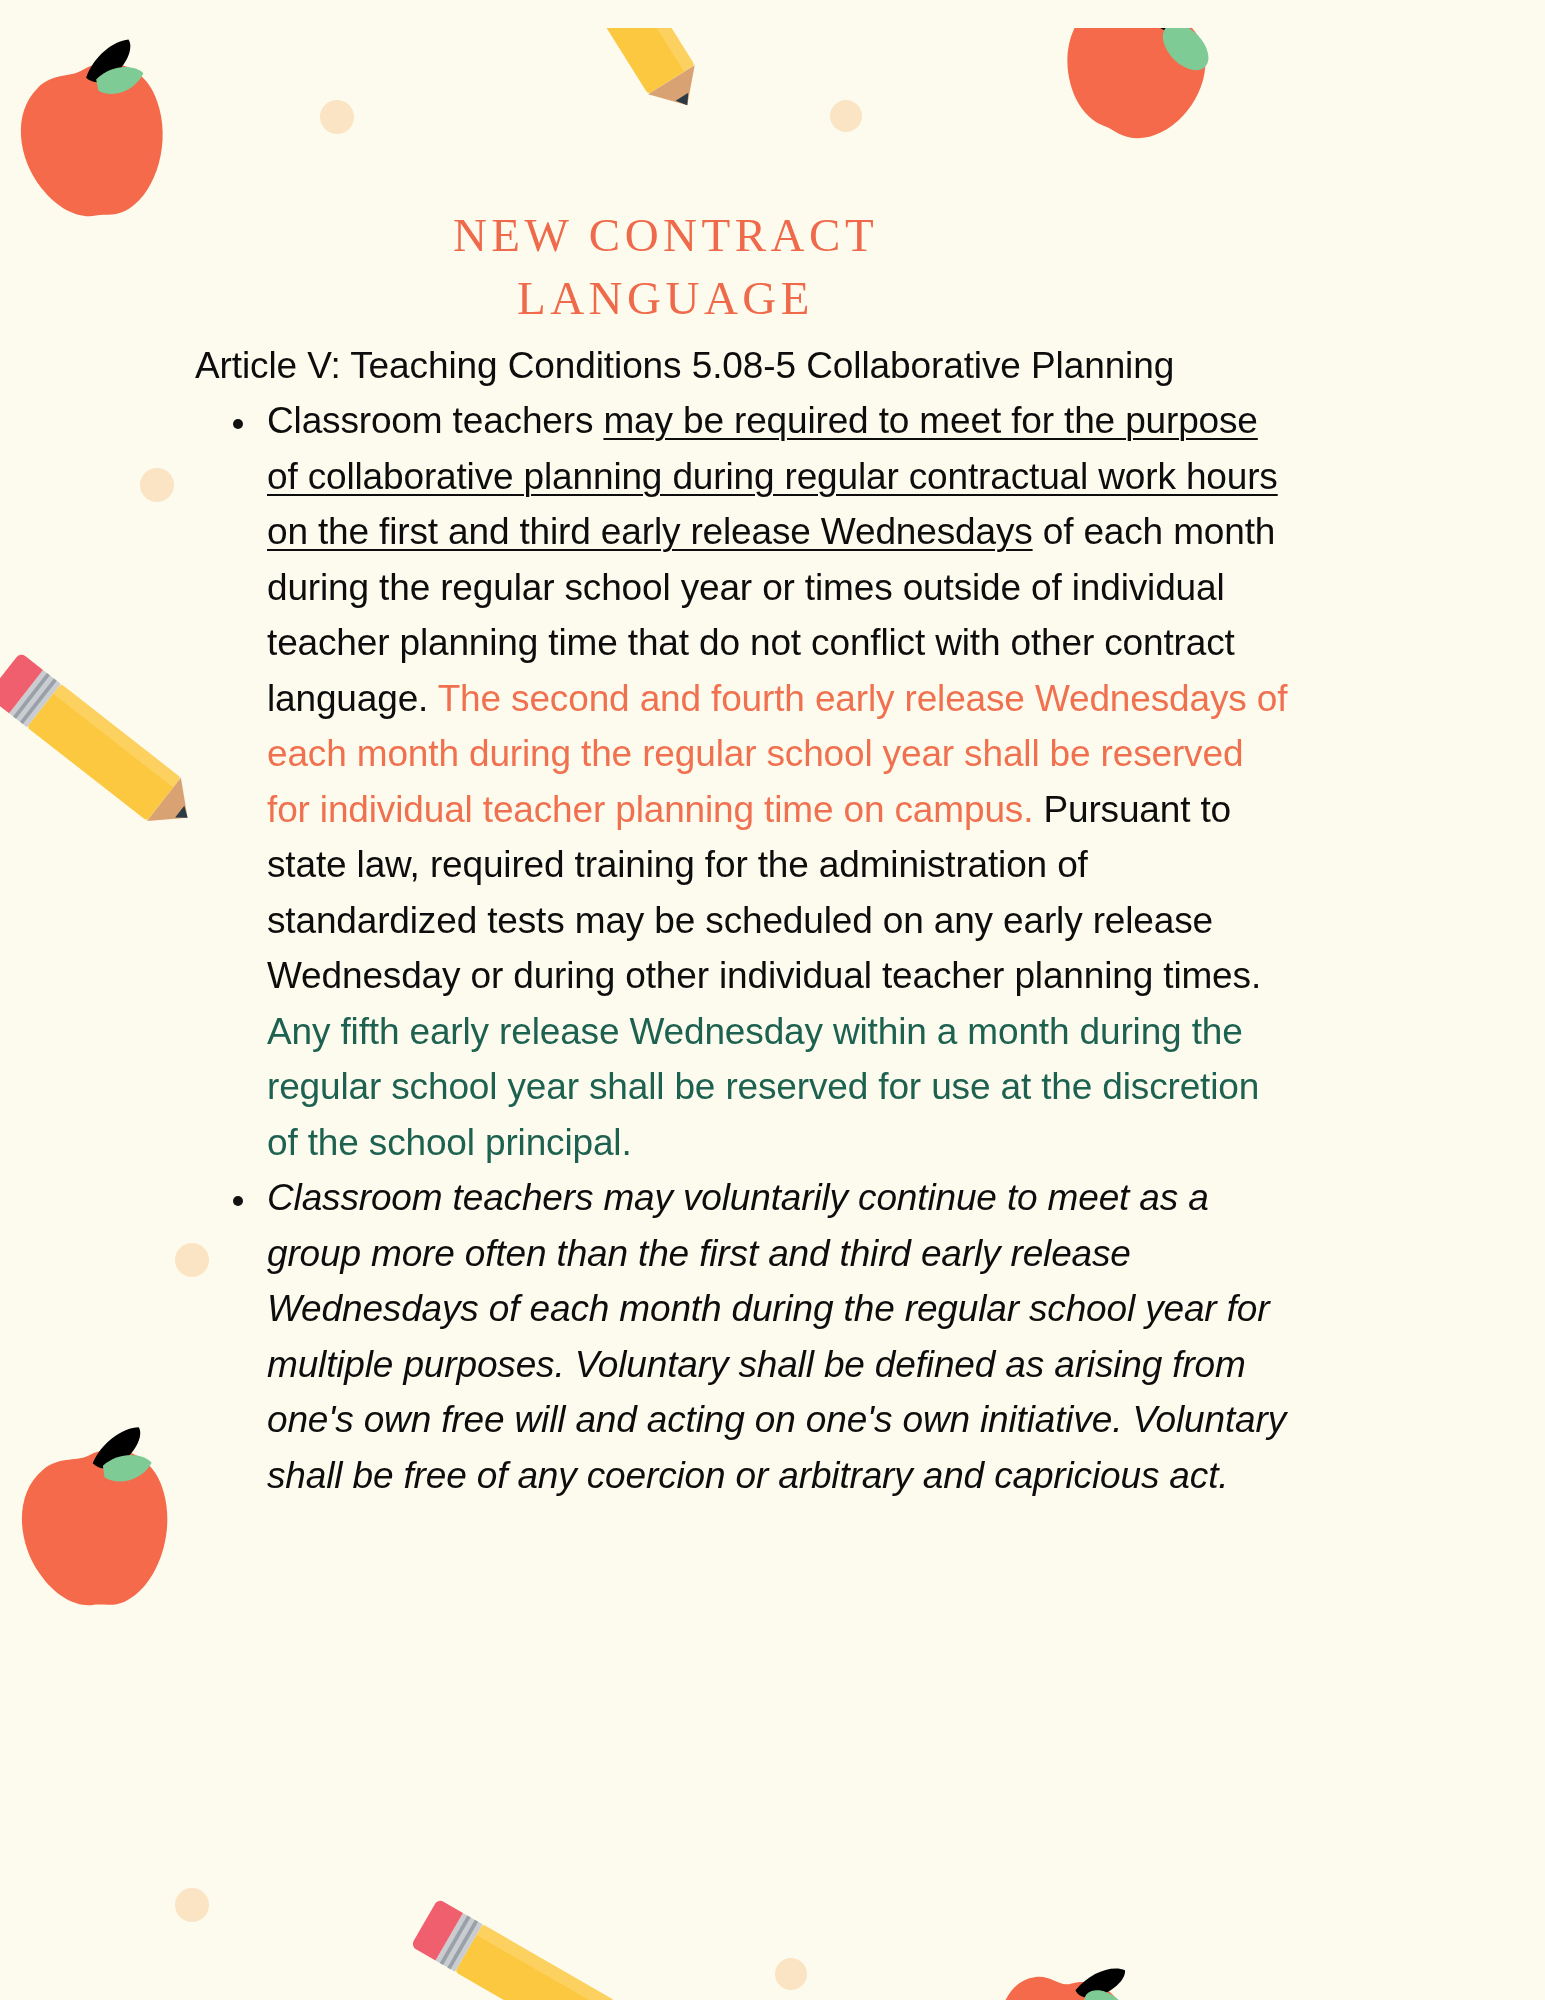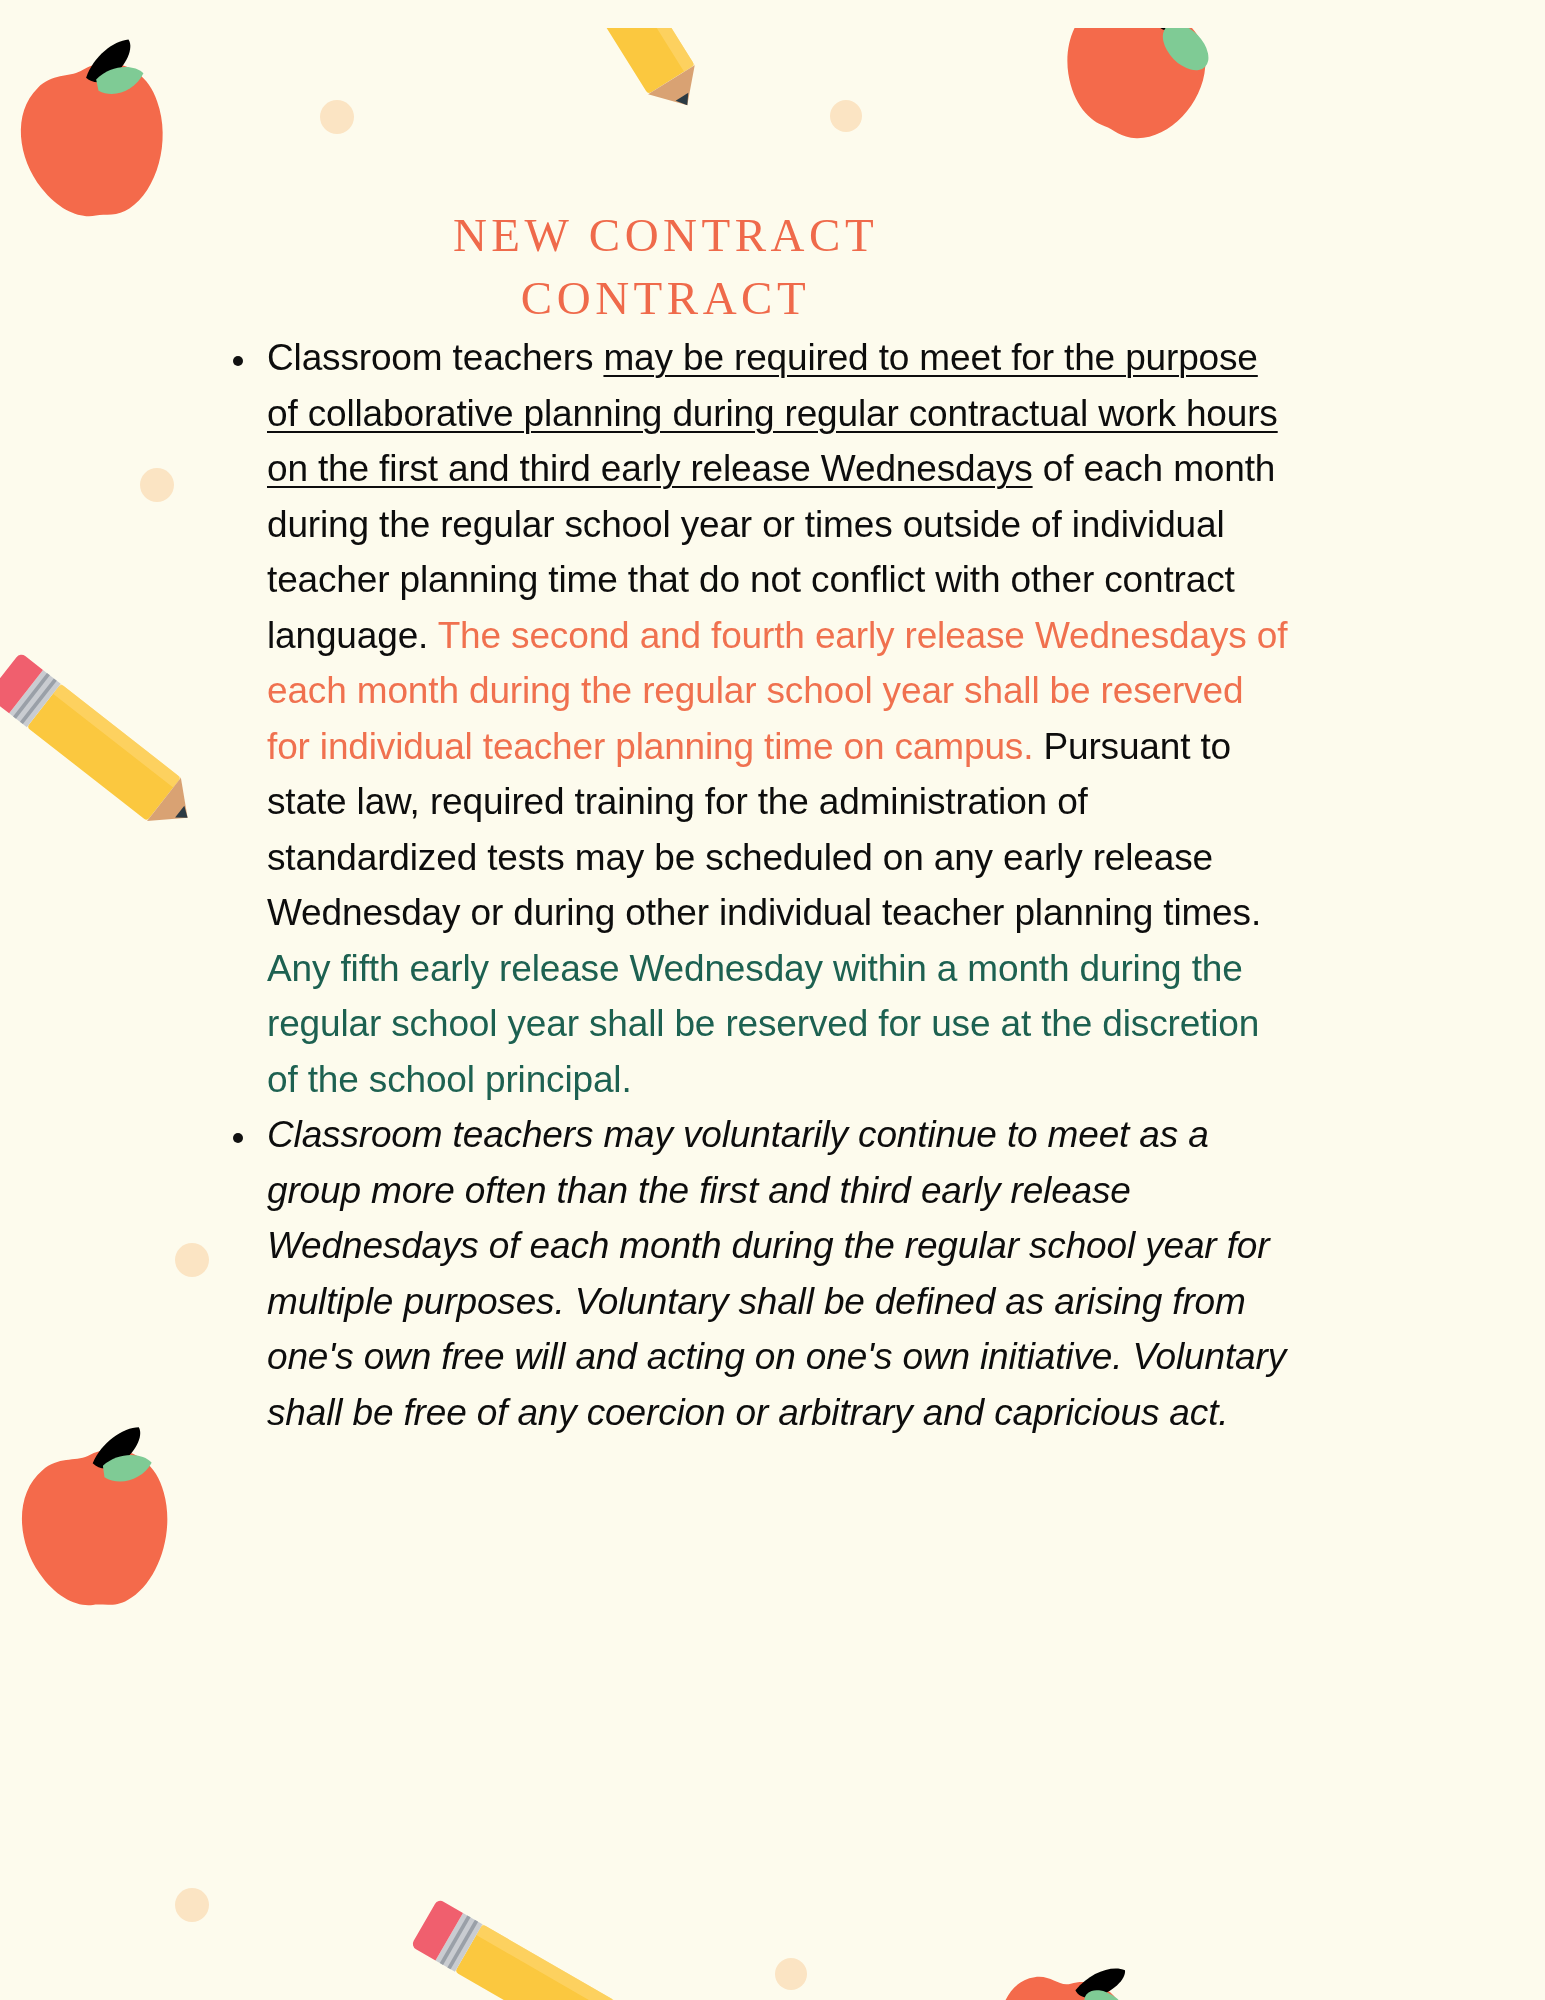--- a/index.html
+++ b/index.html
@@ -259,24 +259,25 @@
         <svg width="30" height="30" viewBox="0 0 20 20">
     <circle cx="10" cy="10" r="10" fill="#fbe4c3"></circle>
   </svg>
       </div>
     </div>
 
   <div class="content">
 
     <div class="title-block">
       <div class="title-line">NEW CONTRACT</div>
-      <div class="title-line">CONTRACT</div>
+      <div class="title-line">LANGUAGE</div>
     </div>
 
     <div class="body-block">
+      <p class="intro">Article V: Teaching Conditions 5.08-5 Collaborative Planning</p>
 
       <ul class="bullets" id="bullet-list">
           <li><span>Classroom teachers </span><span class="u">may be required to meet for the purpose of collaborative planning during regular contractual work hours on the first and third early release Wednesdays</span><span> of each month during the regular school year or times outside of individual teacher planning time that do not conflict with other contract language. </span><span class="hl-orange">The second and fourth early release Wednesdays of each month during the regular school year shall be reserved for individual teacher planning time on campus.</span><span> Pursuant to state law, required training for the administration of standardized tests may be scheduled on any early release Wednesday or during other individual teacher planning times. </span><span class="hl-teal">Any fifth early release Wednesday within a month during the regular school year shall be reserved for use at the discretion of the school principal.</span></li>
           <li><span>Classroom teachers may voluntarily continue to meet as a group more often than the first and third early release Wednesdays of each month during the regular school year for multiple purposes. Voluntary shall be defined as arising from one's own free will and acting on one's own initiative. Voluntary shall be free of any coercion or arbitrary and capricious act.</span></li>
         </ul>
     </div>
 
   </div>
 </div>
 

